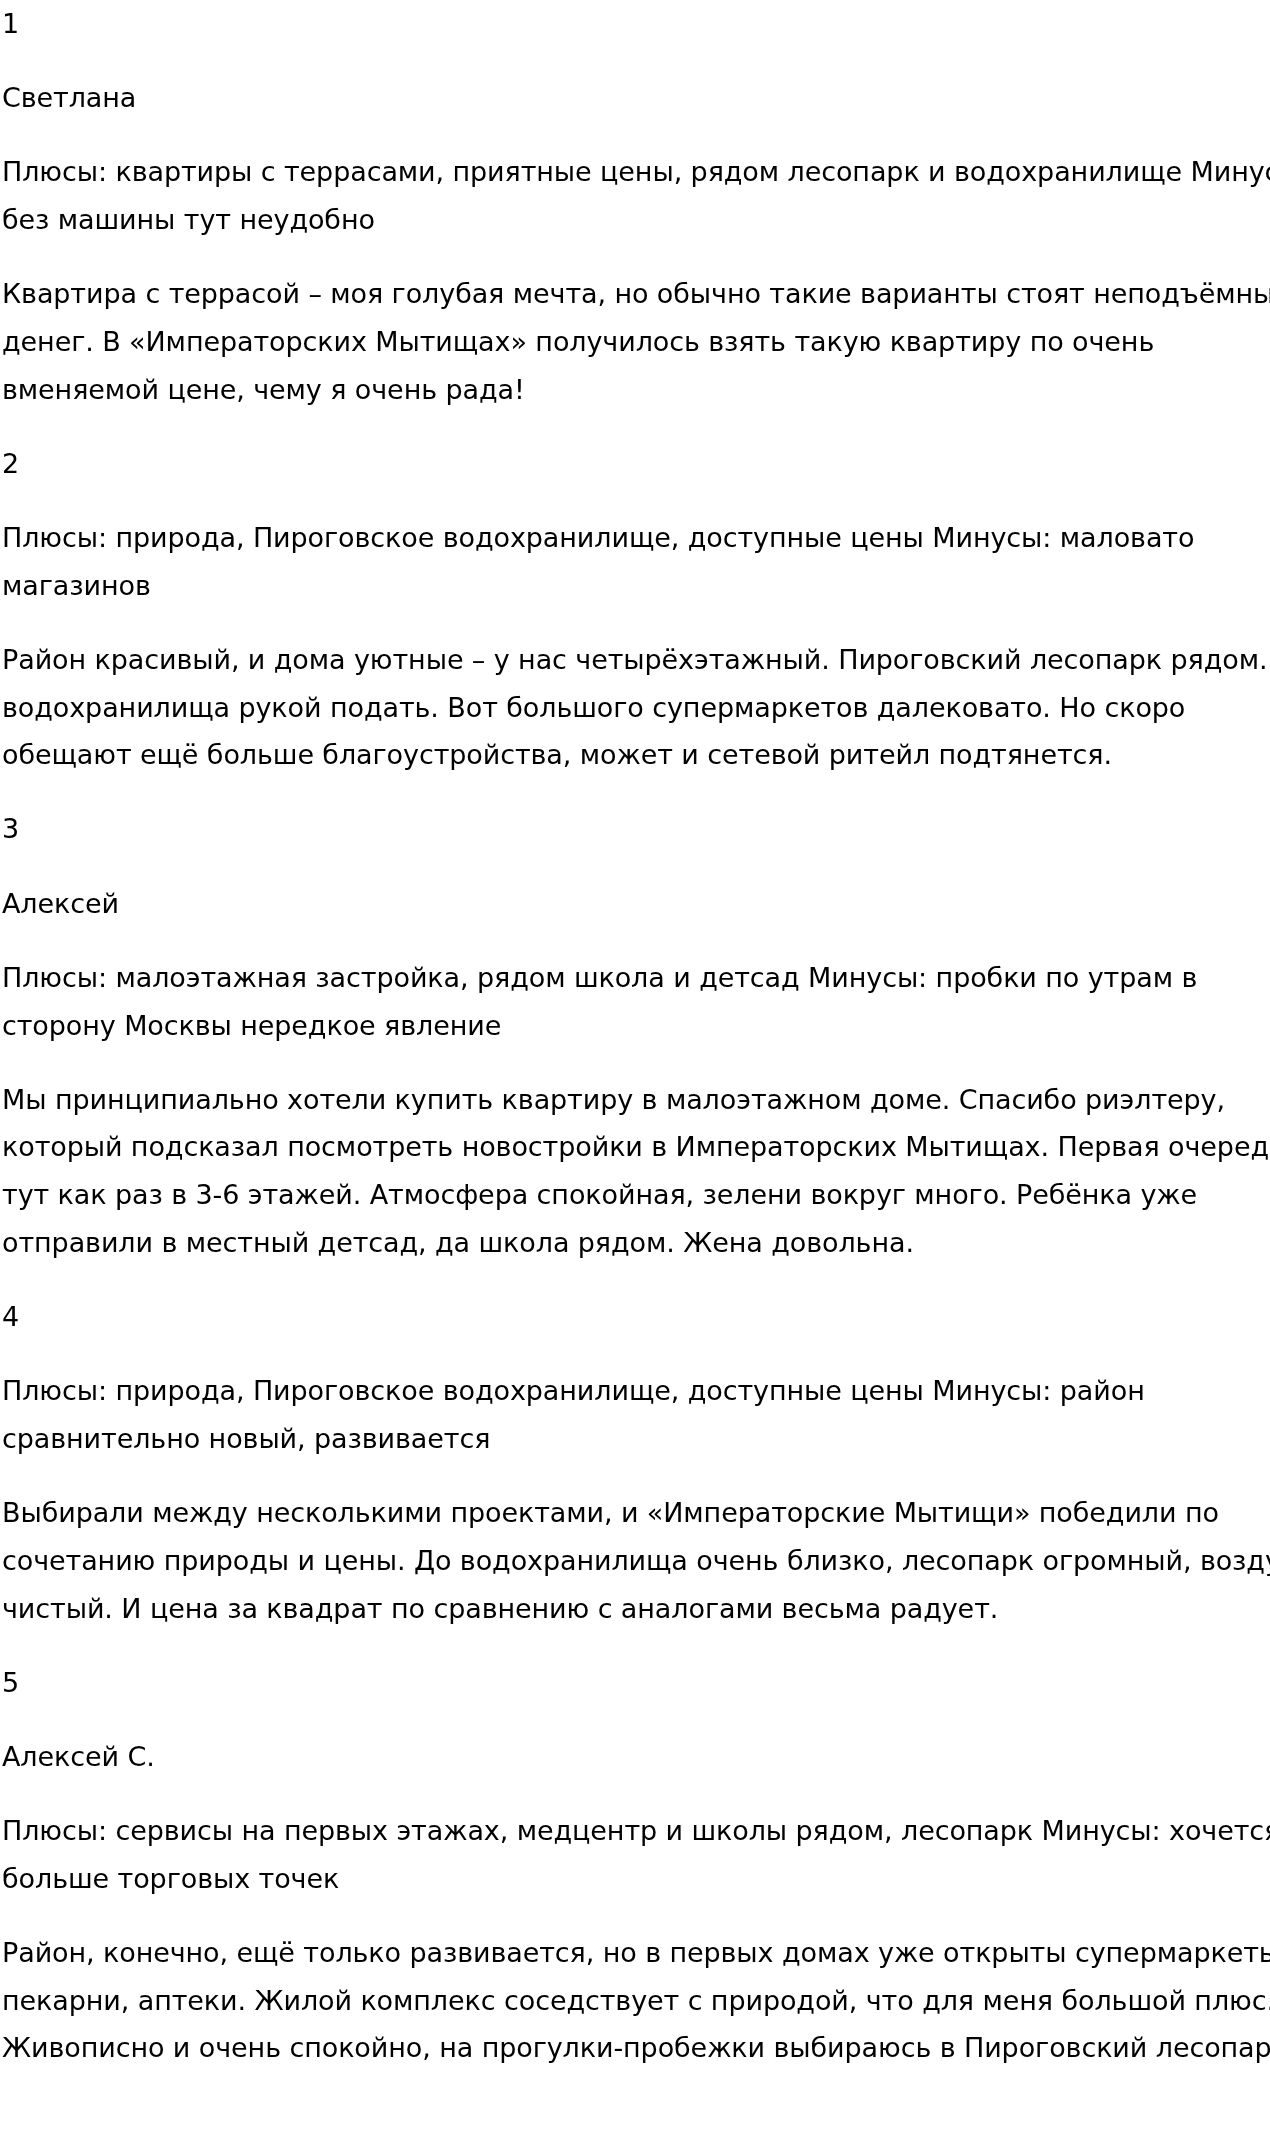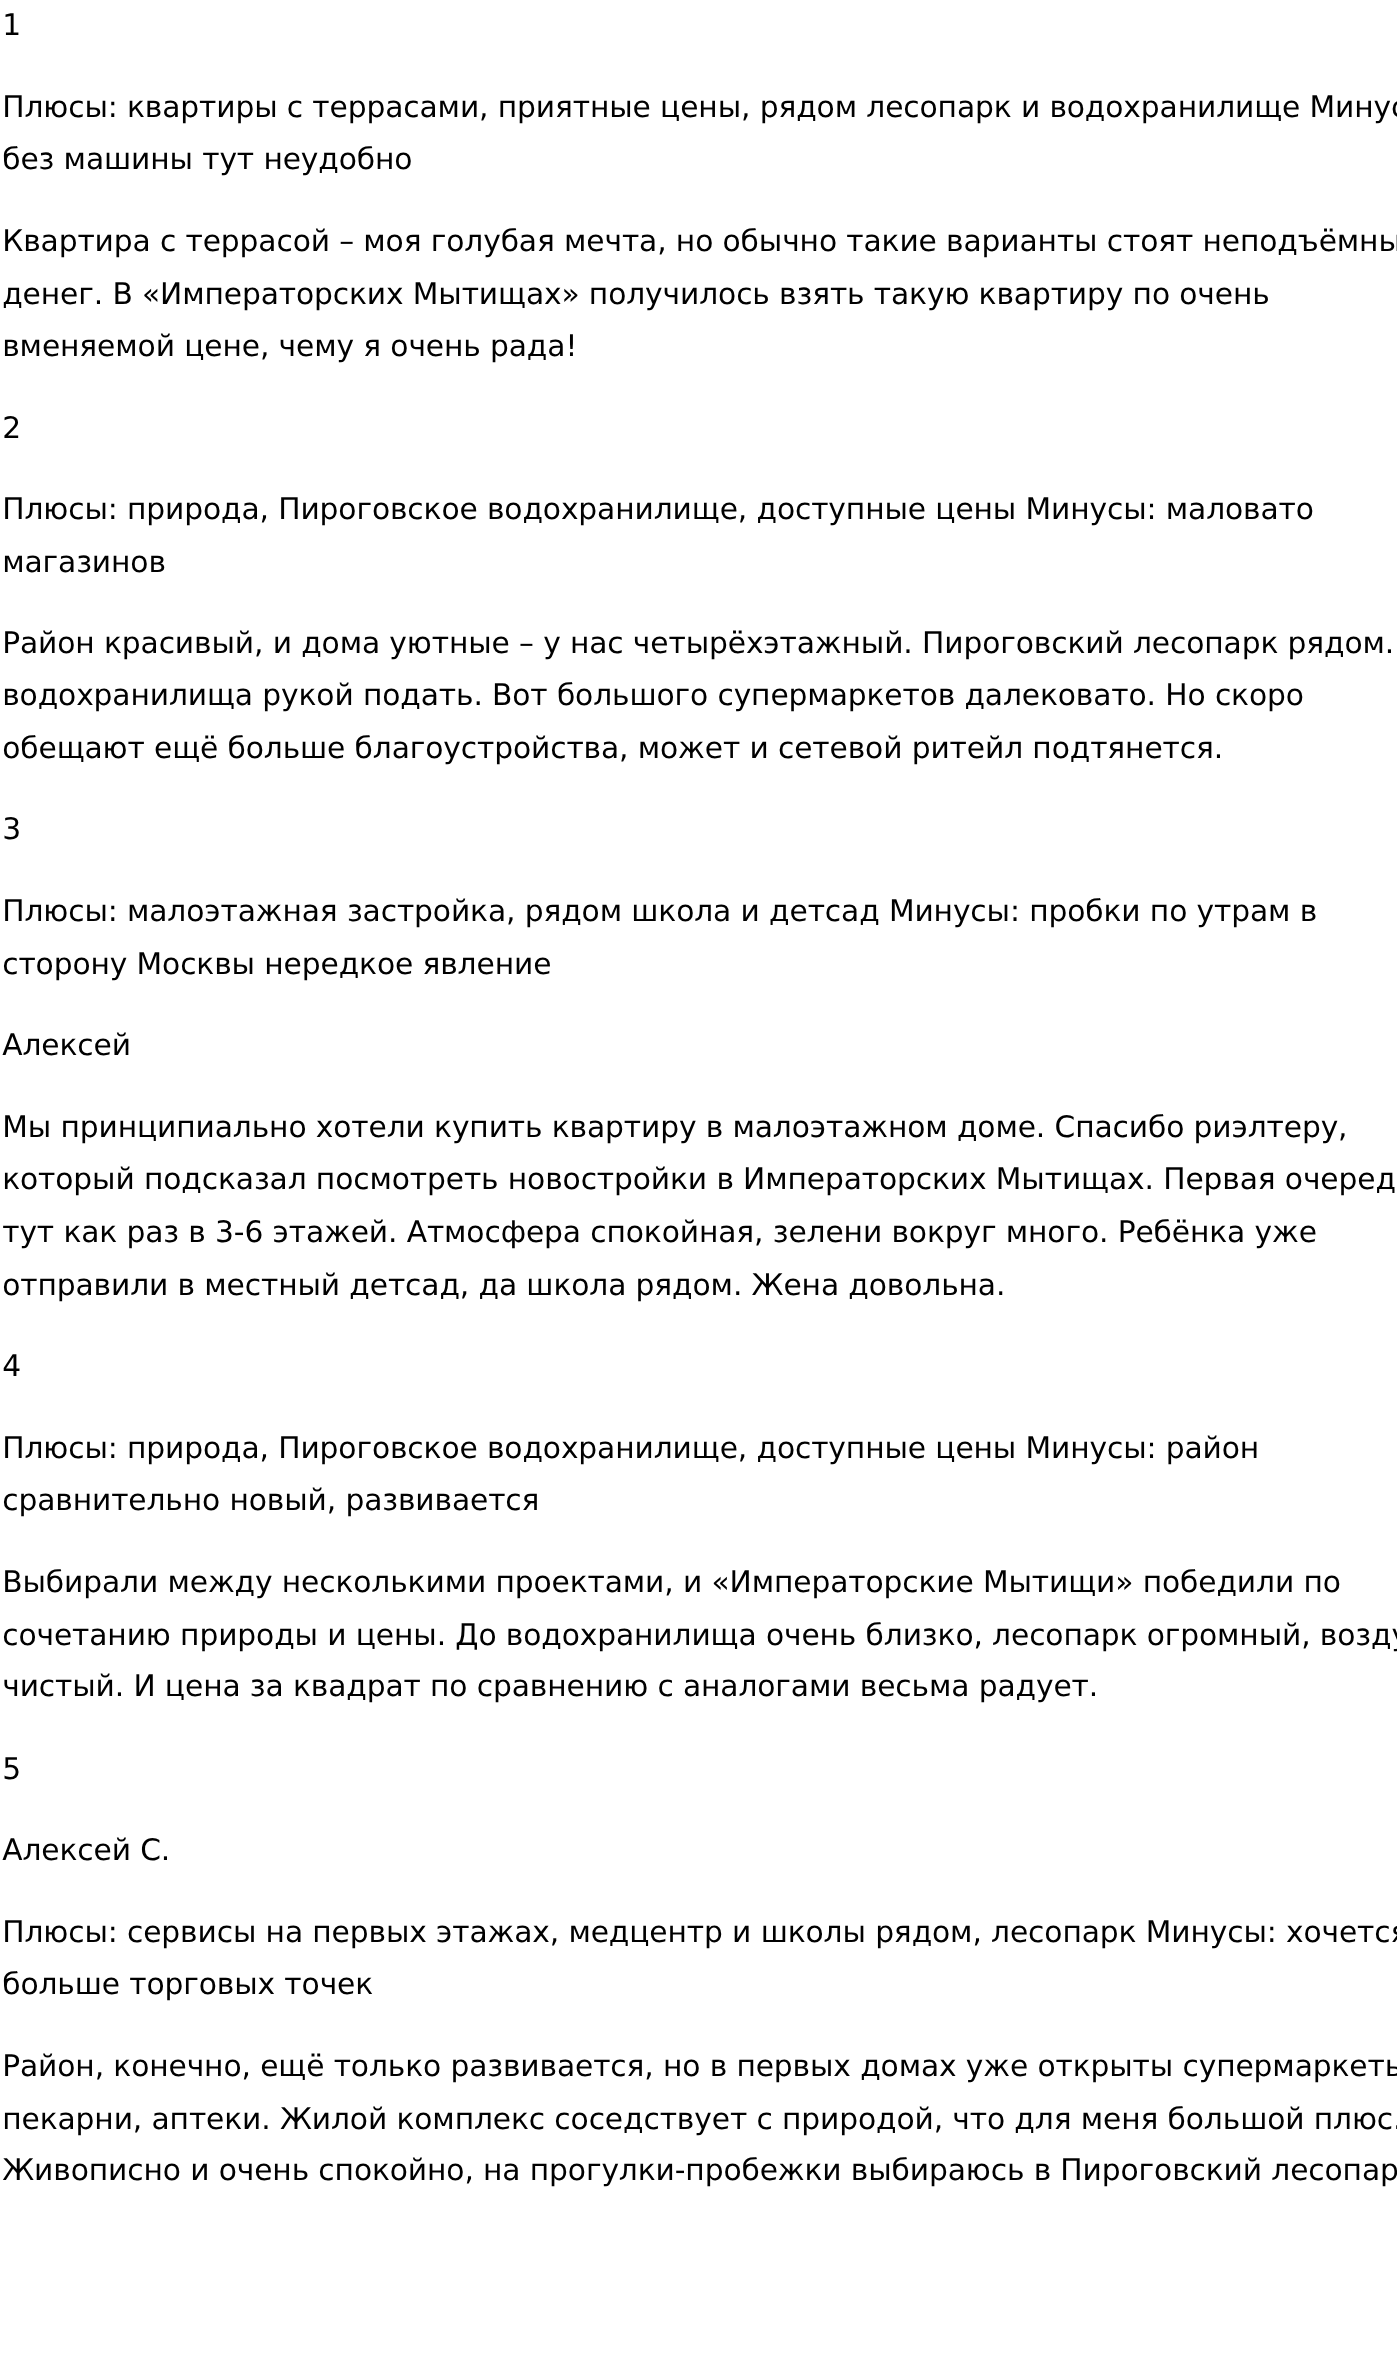--- a/index.html
+++ b/index.html
@@ -25,41 +25,42 @@
   }
   .review-item { display: block; }
 </style>
 </head>
 <body>
 
 <div class="doc">
 
   <section class="review-item">
     <p>1</p>
+    <p>Светлана</p>
     <p>Плюсы: квартиры с террасами, приятные цены, рядом лесопарк и водохранилище Минусы:
 без машины тут неудобно</p>
     <p>Квартира с террасой – моя голубая мечта, но обычно такие варианты стоят неподъёмных
 денег. В «Императорских Мытищах» получилось взять такую квартиру по очень
 вменяемой цене, чему я очень рада!</p>
   </section>
 
   <section class="review-item">
     <p>2</p>
     <p>Плюсы: природа, Пироговское водохранилище, доступные цены Минусы: маловато
 магазинов</p>
     <p>Район красивый, и дома уютные – у нас четырёхэтажный. Пироговский лесопарк рядом. До
 водохранилища рукой подать. Вот большого супермаркетов далековато. Но скоро
 обещают ещё больше благоустройства, может и сетевой ритейл подтянется.</p>
   </section>
 
   <section class="review-item">
     <p>3</p>
+    <p>Алексей</p>
     <p>Плюсы: малоэтажная застройка, рядом школа и детсад Минусы: пробки по утрам в
 сторону Москвы нередкое явление</p>
-    <p>Алексей</p>
     <p>Мы принципиально хотели купить квартиру в малоэтажном доме. Спасибо риэлтеру,
 который подсказал посмотреть новостройки в Императорских Мытищах. Первая очередь
 тут как раз в 3-6 этажей. Атмосфера спокойная, зелени вокруг много. Ребёнка уже
 отправили в местный детсад, да школа рядом. Жена довольна.</p>
   </section>
 
   <section class="review-item">
     <p>4</p>
     <p>Плюсы: природа, Пироговское водохранилище, доступные цены Минусы: район
 сравнительно новый, развивается</p>

